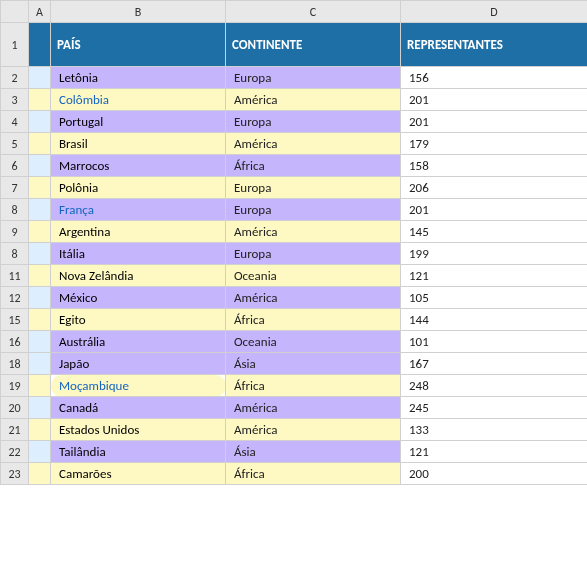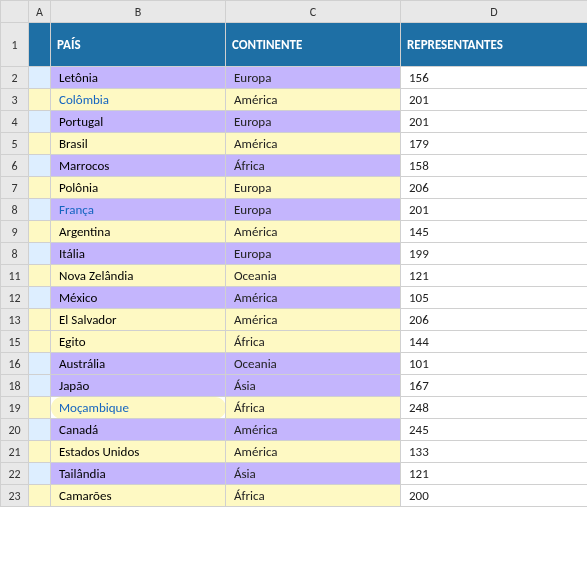--- a/index.html
+++ b/index.html
@@ -189,27 +189,20 @@
           <td class="num-cell">121</td>
         </tr>
         <tr class="data-row even-row">
           <td class="row-num">12</td>
           <td class="data-cell empty-a"></td>
           <td class="data-cell">México</td>
           <td class="data-cell normal-text">América</td>
           <td class="num-cell">105</td>
         </tr>
         <tr class="data-row odd-row">
-          <td class="row-num">13</td>
-          <td class="data-cell empty-a"></td>
-          <td class="data-cell">El Salvador</td>
-          <td class="data-cell normal-text">América</td>
-          <td class="num-cell">206</td>
-        </tr>
-        <tr class="data-row odd-row">
           <td class="row-num">15</td>
           <td class="data-cell empty-a"></td>
           <td class="data-cell">Egito</td>
           <td class="data-cell normal-text">África</td>
           <td class="num-cell">144</td>
         </tr>
         <tr class="data-row even-row">
           <td class="row-num">16</td>
           <td class="data-cell empty-a"></td>
           <td class="data-cell">Austrália</td>

